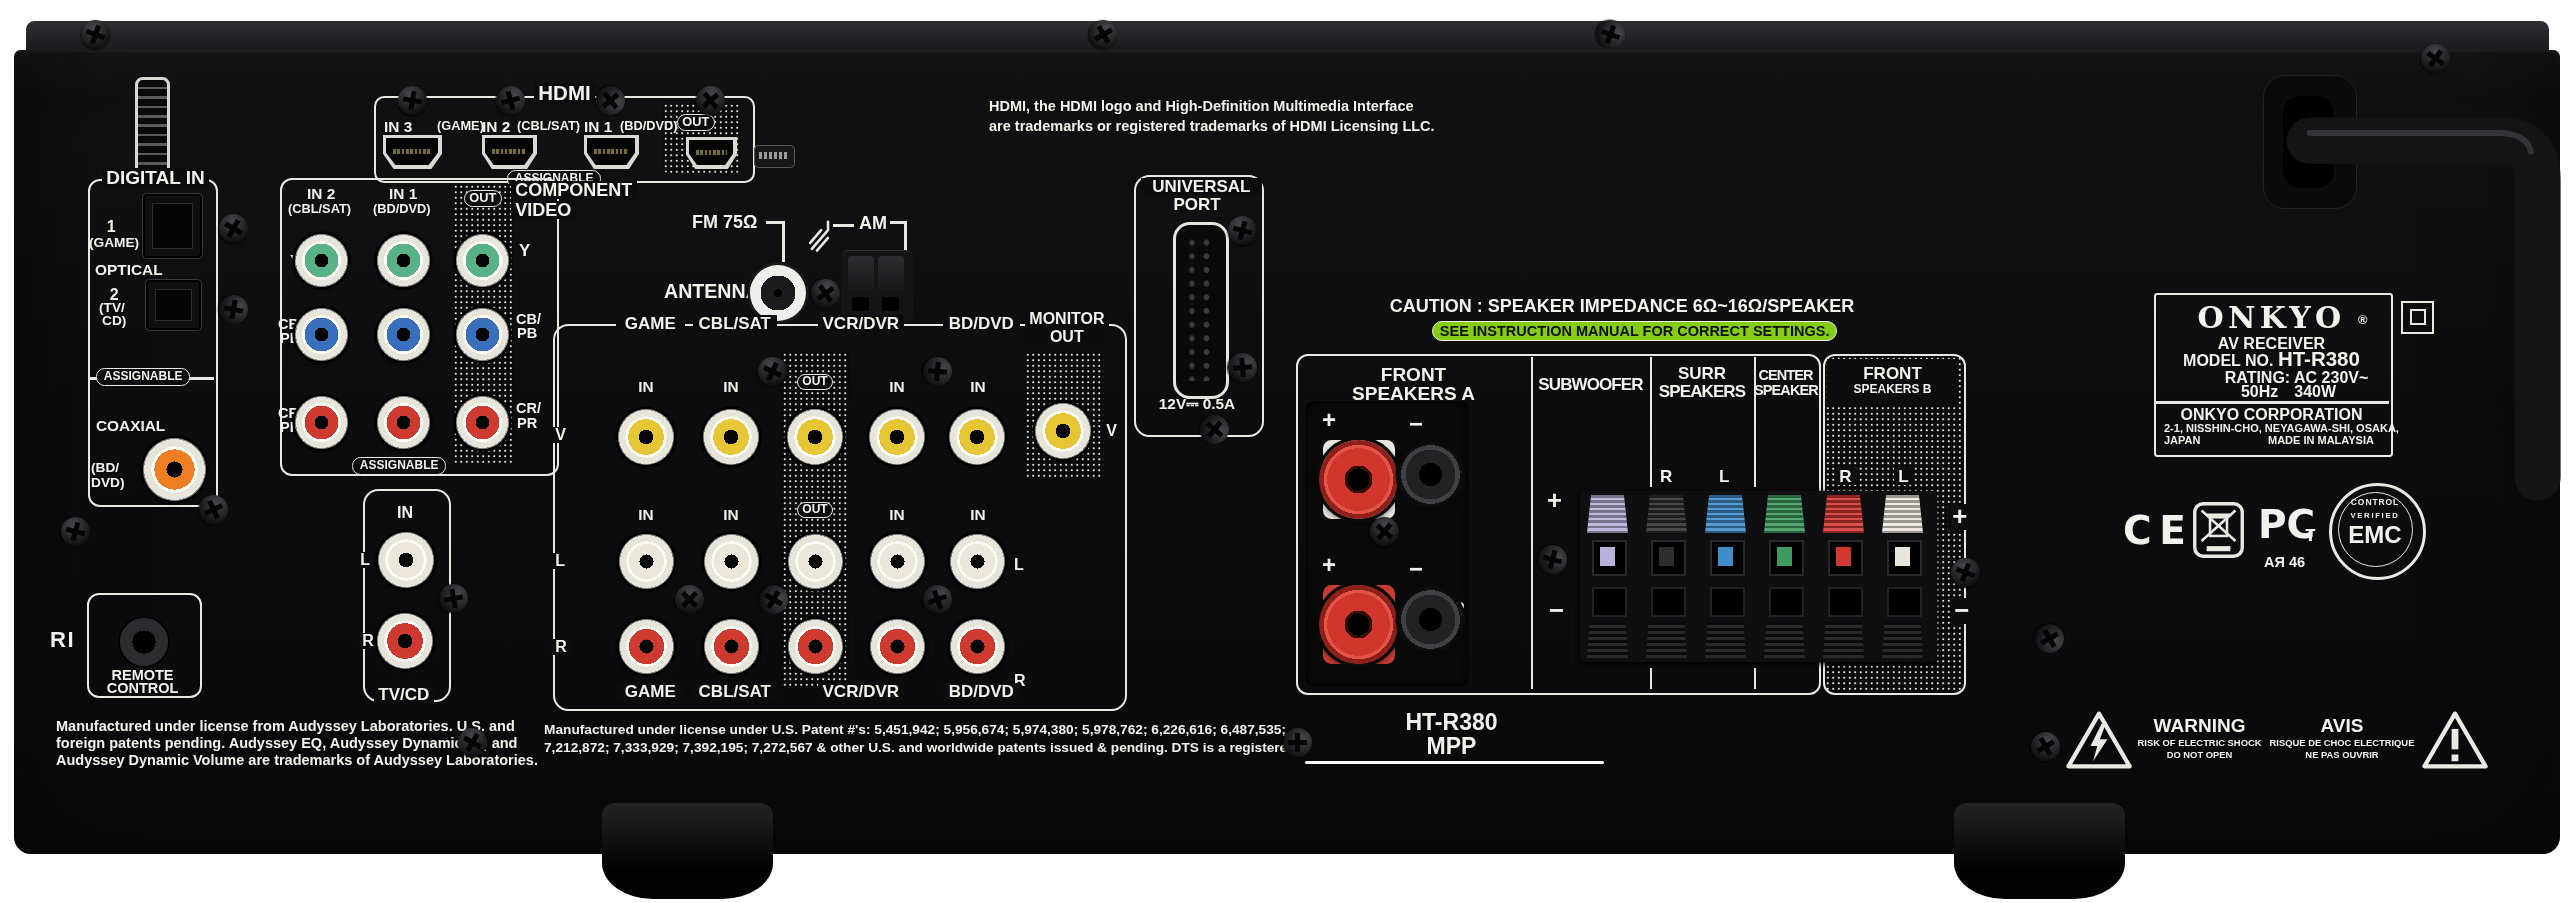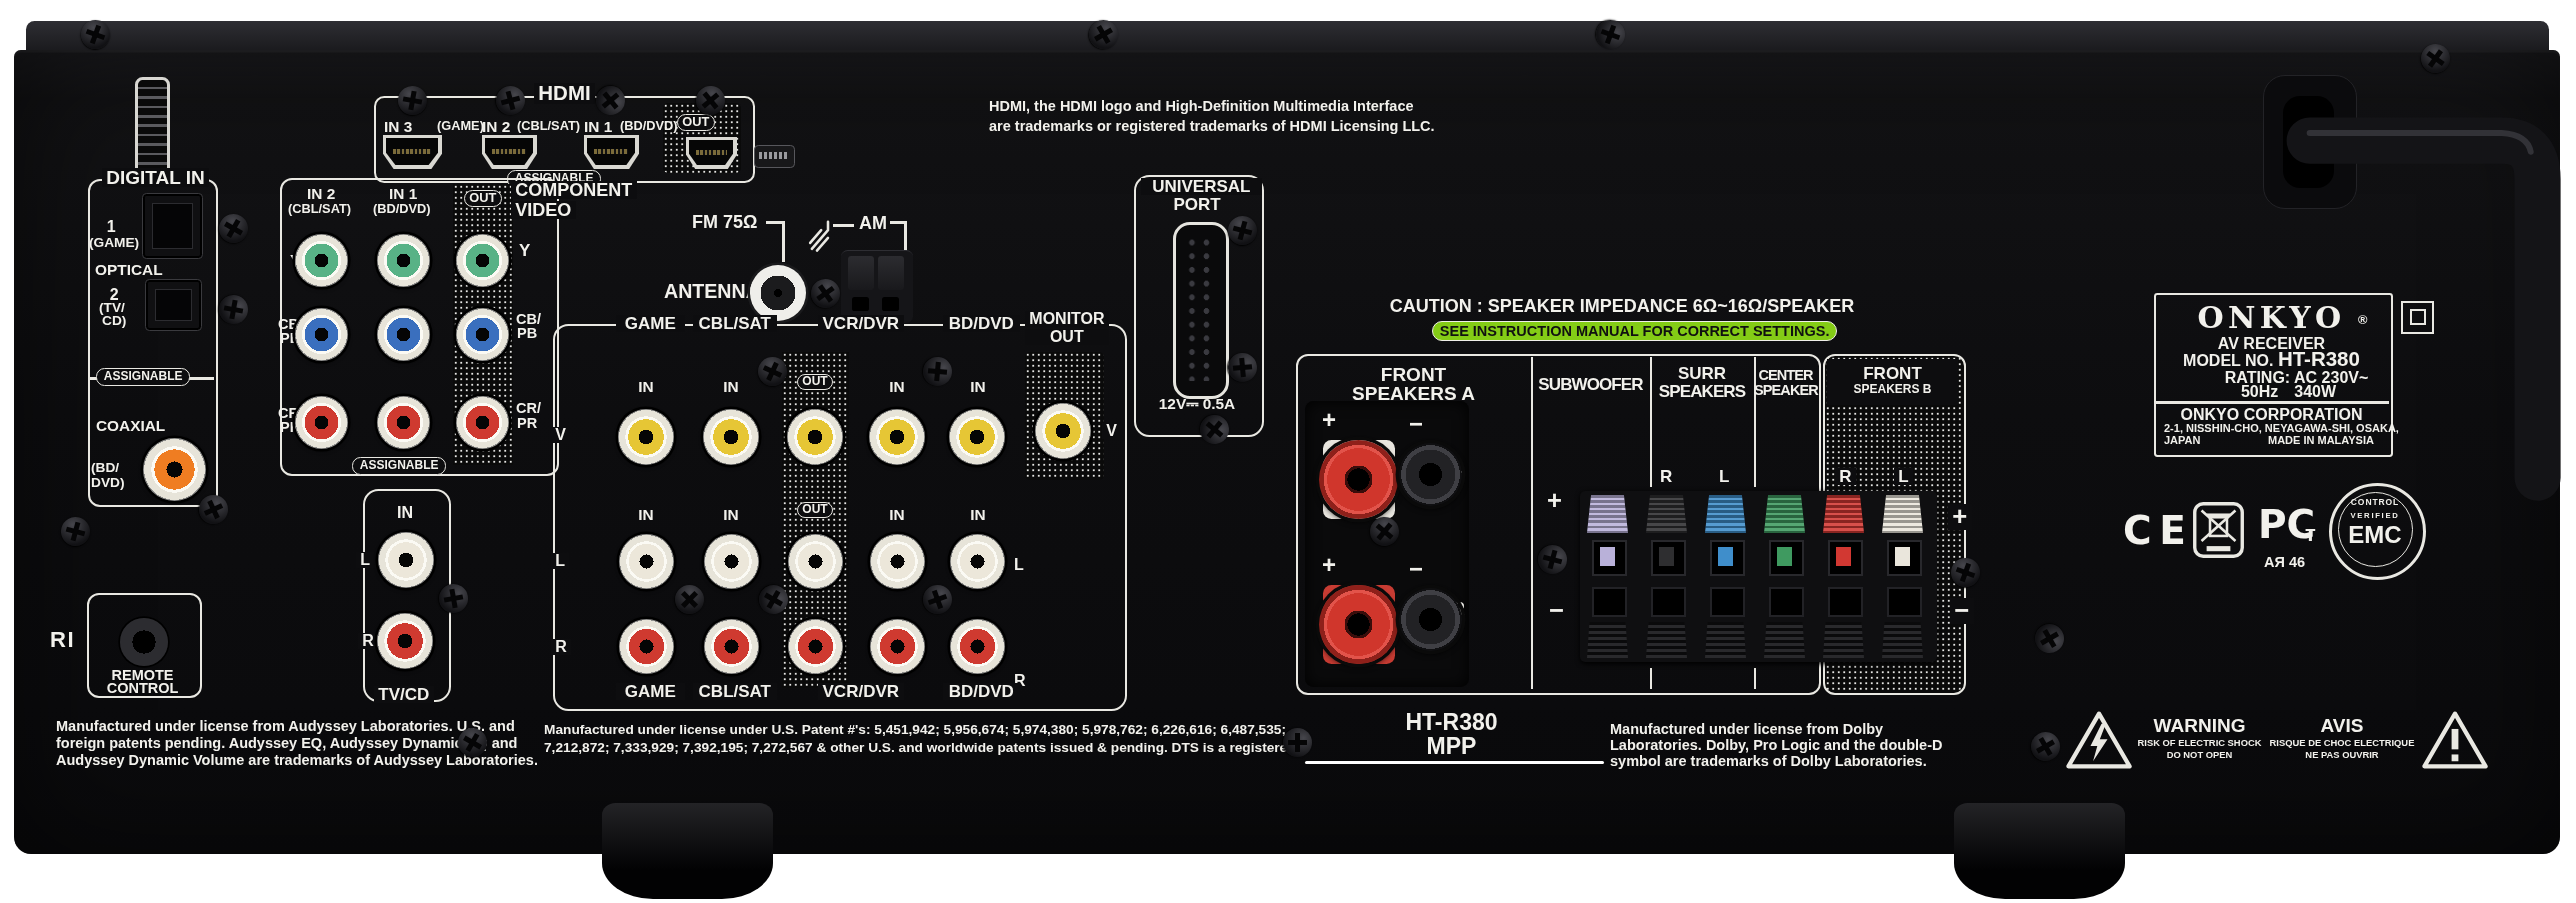--- a/index.html
+++ b/index.html
@@ -256,25 +256,20 @@
     <div>foreign patents pending. Audyssey EQ, Audyssey Dynamic EQ and</div>
     <div>Audyssey Dynamic Volume are trademarks of Audyssey Laboratories.</div>
   </div>
   <div class="t" style="left:544px;top:721px;font-size:13.7px;line-height:18px;">
     <div>Man­ufactured under license under U.S. Patent #'s: 5,451,942; 5,956,674; 5,974,380; 5,978,762; 6,226,616; 6,487,535;</div>
     <div>7,212,872; 7,333,929; 7,392,195; 7,272,567 &amp; other U.S. and worldwide patents issued &amp; pending. DTS is a registered</div>
   </div>
   <span class="t c" style="left:1366px;top:711px;width:171px;font-size:23px;">HT-R380</span>
   <span class="t c" style="left:1366px;top:735px;width:171px;font-size:23px;">MPP</span>
   <div style="position:absolute;left:1305px;top:761px;width:299px;height:3.4px;background:#fff;border-radius:1.7px;"></div>
-  <div class="t" style="left:1610px;top:721px;font-size:14.5px;line-height:16px;">
-    <div>Manufactured under license from Dolby</div>
-    <div>Laboratories. Dolby, Pro Logic and the double-D</div>
-    <div>symbol are trademarks of Dolby Laboratories.</div>
-  </div>
   <svg style="position:absolute;left:2065px;top:710px;" width="68" height="60" viewBox="0 0 80 70">
     <polygon points="40,4 76,66 4,66" fill="none" stroke="#e9e8e2" stroke-width="5" stroke-linejoin="round"></polygon>
     <polygon points="43,16 30,42 38,42 33,60 50,34 41,34 48,16" fill="#e9e8e2"></polygon>
   </svg>
   <div style="position:absolute;left:2135px;top:711px;width:129px;height:55px;border:2.6px solid #ececе6;border-radius:2.6px;"></div>
   <span class="t c" style="left:2135px;top:716px;width:129px;font-size:19px;">WARNING</span>
   <span class="t c" style="left:2135px;top:738px;width:129px;font-size:9.4px;">RISK OF ELECTRIC SHOCK</span>
   <span class="t c" style="left:2135px;top:750px;width:129px;font-size:9.4px;">DO NOT OPEN</span>
   <div style="position:absolute;left:2267px;top:710px;width:150px;height:55px;border:2.6px solid #ececе6;border-radius:2.6px;"></div>
   <span class="t c" style="left:2267px;top:716px;width:150px;font-size:19px;">AVIS</span>

